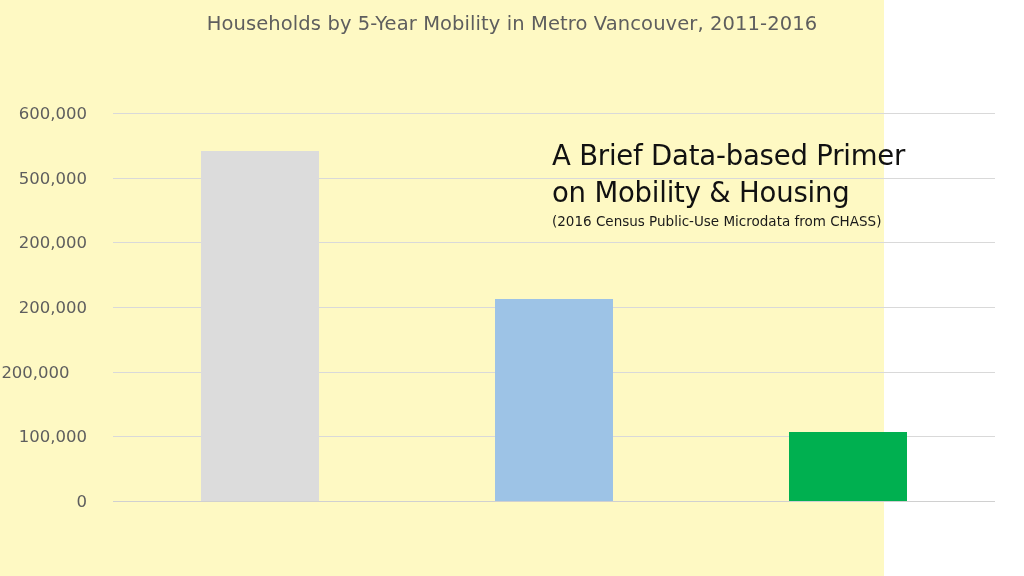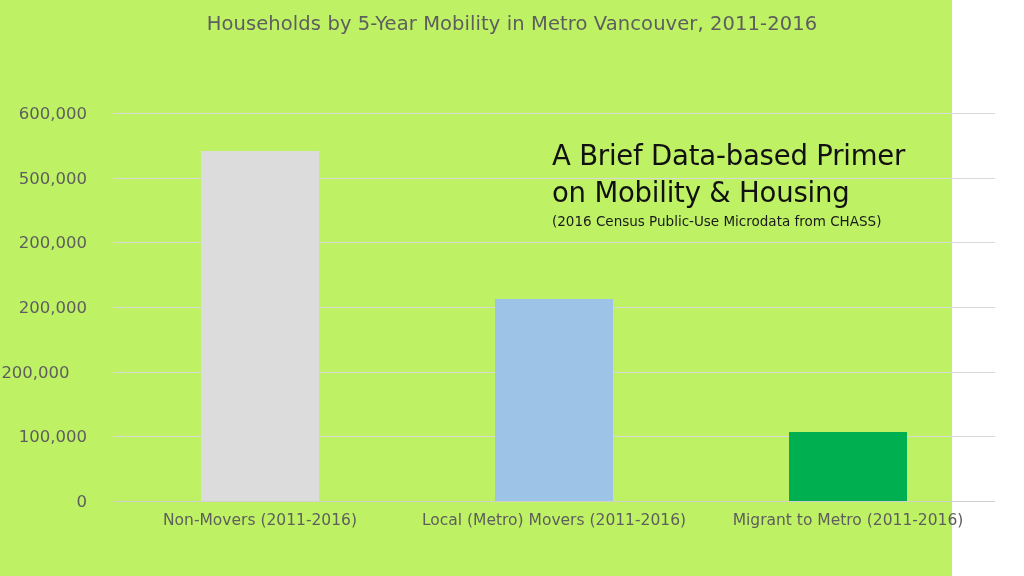--- a/index.html
+++ b/index.html
@@ -9,23 +9,23 @@
   body {
     width: 1024px;
     height: 576px;
     background: #ffffff;
     font-family: "DejaVu Sans", "Liberation Sans", sans-serif;
     overflow: hidden;
   }
 
   #slide {
     position: relative;
-    width: 952px;
+    width: 884px;
     height: 576px;
-    background: #bef264;
+    background: #fef9c3;
   }
 
   
   .chart-title {
     position: absolute;
     left: 0;
     top: 12px;
     width: 1024px;
     text-align: center;
     font-size: 19.5px;
@@ -162,25 +162,20 @@
       <div class="y-tick" style="top: 323.333px; text-align: right;">100,000</div>
       <div class="y-tick" style="top: 388px;">0</div>
     </div>
 
   <div class="bars-layer" id="bars-layer">
       <div class="bar" style="left: 88px; width: 118px; height: 350.493px; background: rgb(220, 220, 220);"></div>
       <div class="bar" style="left: 382px; width: 118px; height: 202.407px; background: rgb(157, 195, 230);"></div>
       <div class="bar" style="left: 676px; width: 118px; height: 69.1933px; background: rgb(0, 176, 80);"></div>
     </div>
 
-  <div class="x-axis" id="x-axis">
-      <div class="x-tick" style="left: 0px; width: 294px;">Non-Movers (2011-2016)</div>
-      <div class="x-tick" style="left: 294px; width: 294px;">Local (Metro) Movers (2011-2016)</div>
-      <div class="x-tick" style="left: 588px; width: 294px;">Migrant to Metro (2011-2016)</div>
-    </div>
 
   <div class="callout">
     <div class="callout-line">A Brief Data-based Primer</div>
     <div class="callout-line">on Mobility &amp; Housing</div>
     <div class="callout-source">(2016 Census Public-Use Microdata from CHASS)</div>
   </div>
 
 </div>
 
 </body></html>

